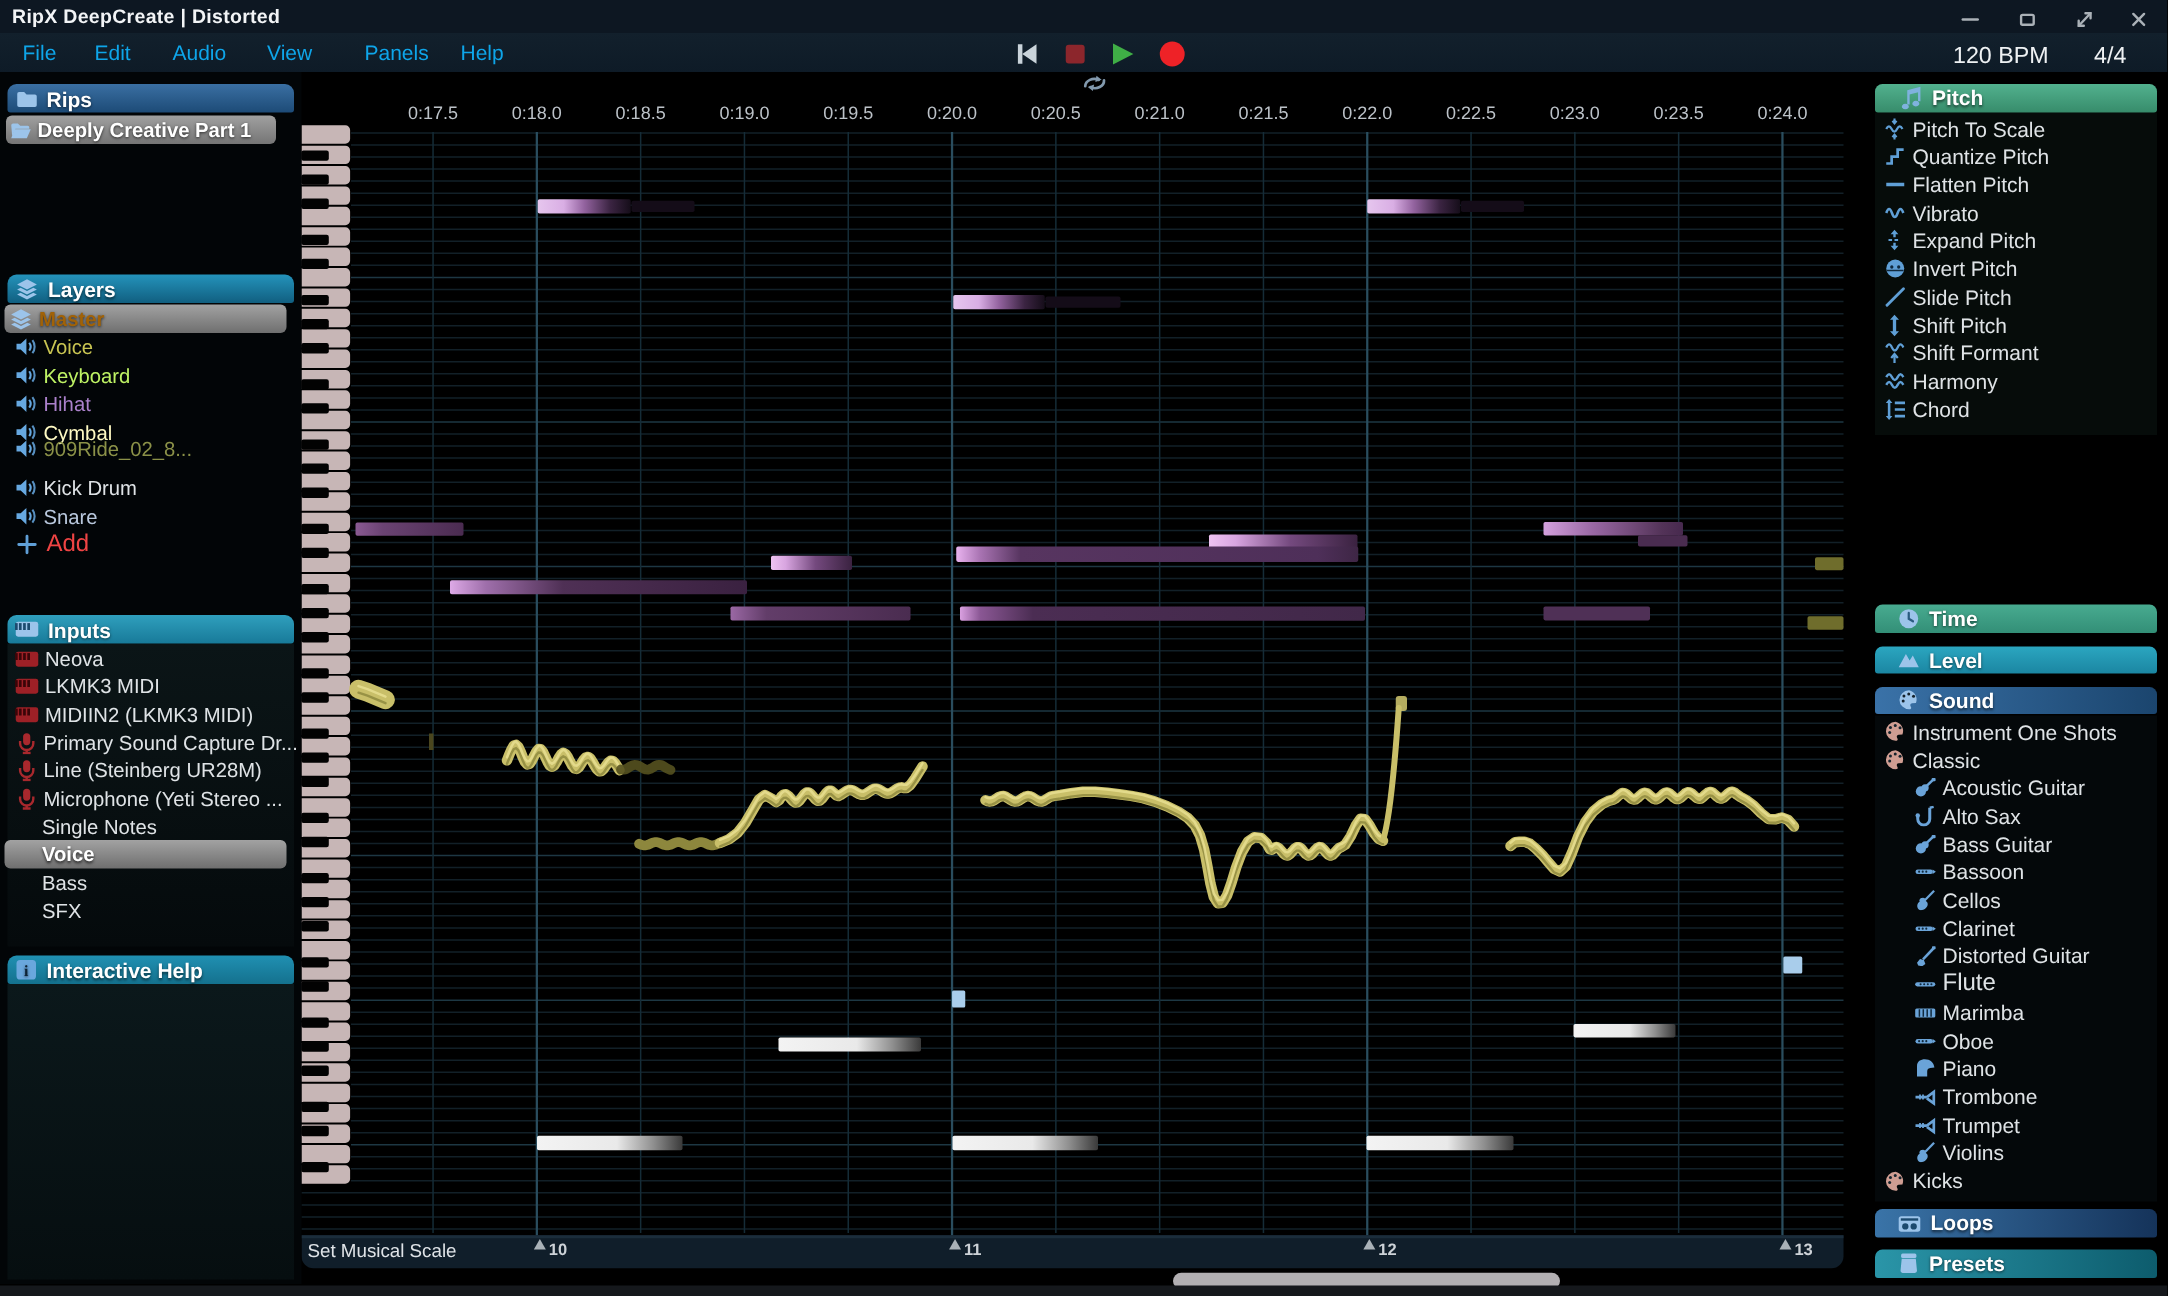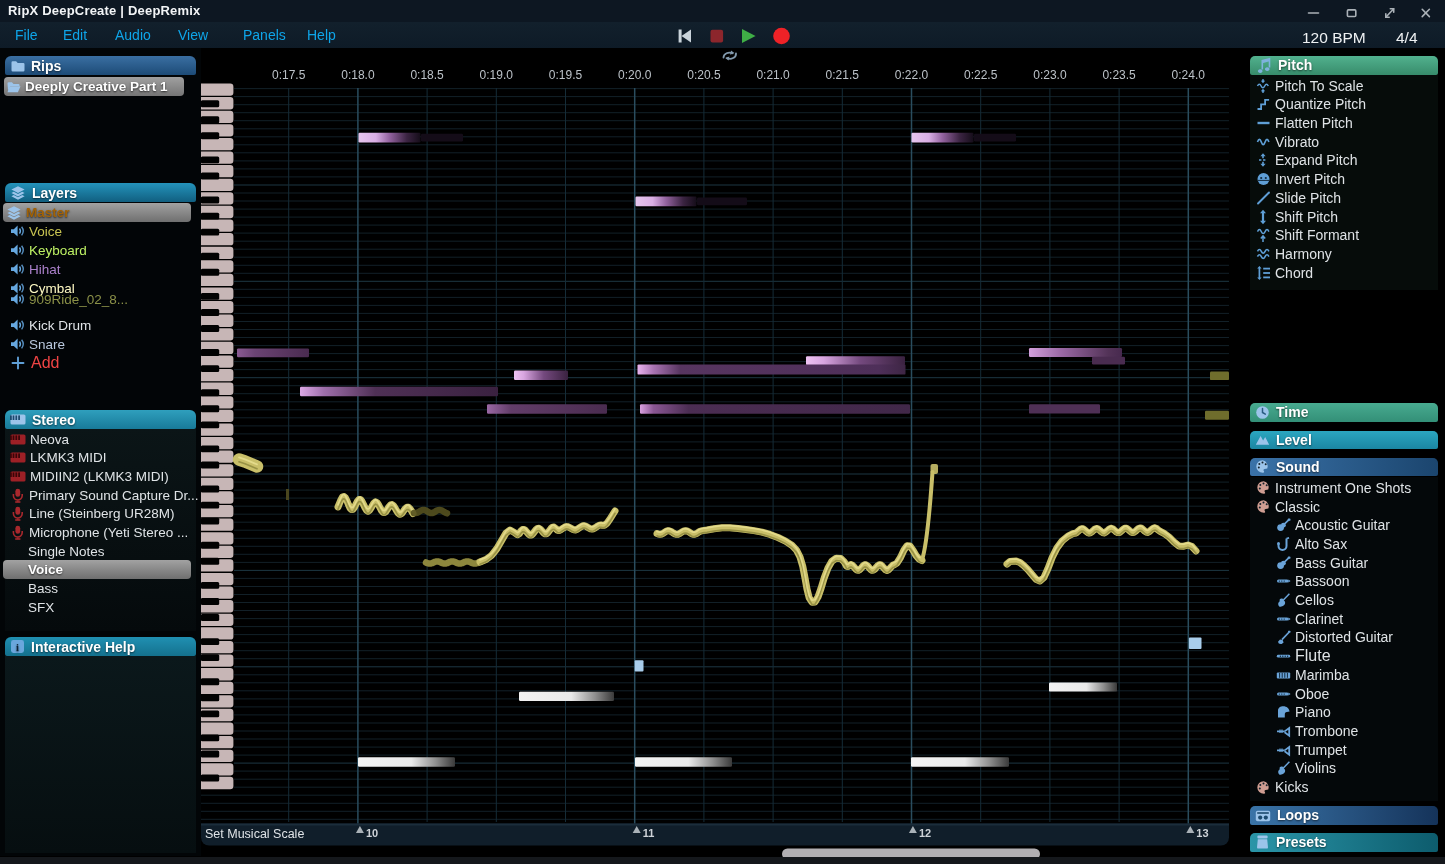--- a/index.html
+++ b/index.html
@@ -1,24 +1,24 @@
 <!DOCTYPE html>
 <html><head><meta charset="utf-8"><style>
 *{margin:0;padding:0;box-sizing:border-box}
 body{width:1445px;height:864px;background:#000;font-family:"Liberation Sans",sans-serif;position:relative;overflow:hidden}
 .abs{position:absolute}
 .hdr{position:absolute;left:5px;width:191px;height:19px;border-radius:6px 6px 2px 2px;display:flex;align-items:center;gap:6px;padding-left:5px;color:#fff;font-weight:bold;font-size:14px;text-shadow:0 1px 2px rgba(0,0,0,.6)}
-.rhdr{position:absolute;left:1250px;width:188px;height:18.5px;border-radius:5px 5px 2px 2px;display:flex;align-items:center;gap:6px;padding-left:5px;color:#fff;font-weight:bold;font-size:14px;text-shadow:0 1px 2px rgba(0,0,0,.6)}
+.rhdr{position:absolute;left:1250px;width:188px;height:18.5px;border-radius:5px 5px 2px 2px;display:flex;align-items:center;gap:6px;padding-left:15px;color:#fff;font-weight:bold;font-size:14px;text-shadow:0 1px 2px rgba(0,0,0,.6)}
 .row{position:absolute;display:flex;align-items:center;gap:4px;color:#dfe3e6;font-size:13.5px;white-space:nowrap}
 .sel{background:linear-gradient(#a2a2a2,#6f6f6f);border-radius:4px;font-weight:bold;color:#fff;text-shadow:0 1px 2px rgba(0,0,0,.7)}
 .mrow{position:absolute;top:0;height:26px;display:flex;align-items:center;color:#0ea5e9;font-size:14px}
 </style></head><body>
 <div class="abs" style="left:0;top:0;width:1445px;height:22px;background:#0d1722"></div>
 <div class="abs" style="left:0;top:22px;width:1445px;height:26px;background:linear-gradient(#12202c,#0e1b27)"></div>
-<div class="abs" style="left:8px;top:3px;font-size:13px;font-weight:bold;color:#f2f4f6;letter-spacing:0.2px">RipX DeepCreate | DeepRemix</div>
+<div class="abs" style="left:8px;top:3px;font-size:13px;font-weight:bold;color:#f2f4f6;letter-spacing:0.2px">RipX DeepCreate | Distorted</div>
 <svg class="abs" style="left:1295px;top:0" width="150" height="22" viewBox="0 0 150 22">
 <g stroke="#aab1b7" stroke-width="1.6" fill="none" stroke-linecap="round">
 <line x1="13.5" y1="13" x2="23.5" y2="13"></line>
 <rect x="52.4" y="9.9" width="8.4" height="6.6" rx="1"></rect>
 <line x1="91" y1="17" x2="98.5" y2="9"></line>
       <path d="M95.3,8.8 h3.4 v3.4"></path>
       <path d="M94.2,17.2 h-3.4 v-3.4"></path>
 <line x1="127.2" y1="9.3" x2="134.4" y2="16.6"></line>
       <line x1="134.4" y1="9.3" x2="127.2" y2="16.6"></line>
 </g>
@@ -475,21 +475,21 @@
   </div>
 <div class="abs" style="left:5px;top:429px;width:191px;height:202px;background:linear-gradient(#0b1517,#050a0c)"></div>
 <div class="hdr" style="top:410px;background:linear-gradient(#2f9fbd,#187a99)">
     <svg width="16" height="15" viewBox="0 0 16 15" style="flex:none">
       <rect x="0.5" y="2.5" width="15" height="10" rx="1.6" fill="#9cc4ea"></rect>
       <rect x="2.6" y="3.4" width="1.8" height="4.6" fill="#1c4a6e"></rect>
       <rect x="5.4" y="3.4" width="1.8" height="4.6" fill="#1c4a6e"></rect>
       <rect x="8.2" y="3.4" width="1.8" height="4.6" fill="#1c4a6e"></rect>
       <rect x="11," y="3.4" width="1.8" height="4.6" fill="#1c4a6e"></rect>
     </svg>
-    <span>Stereo</span>
+    <span>Inputs</span>
   </div>
 <div class="row" style="left:10px;top:429.7px;height:18.7px">
     <svg width="16" height="15" viewBox="0 0 16 15" style="flex:none">
       <rect x="0.5" y="2.5" width="15" height="10" rx="1.6" fill="#9d2026"></rect>
       <rect x="2.6" y="3.4" width="1.8" height="4.6" fill="#3a0508"></rect>
       <rect x="5.4" y="3.4" width="1.8" height="4.6" fill="#3a0508"></rect>
       <rect x="8.2" y="3.4" width="1.8" height="4.6" fill="#3a0508"></rect>
       <rect x="11," y="3.4" width="1.8" height="4.6" fill="#3a0508"></rect>
     </svg>
     <span>Neova</span>

